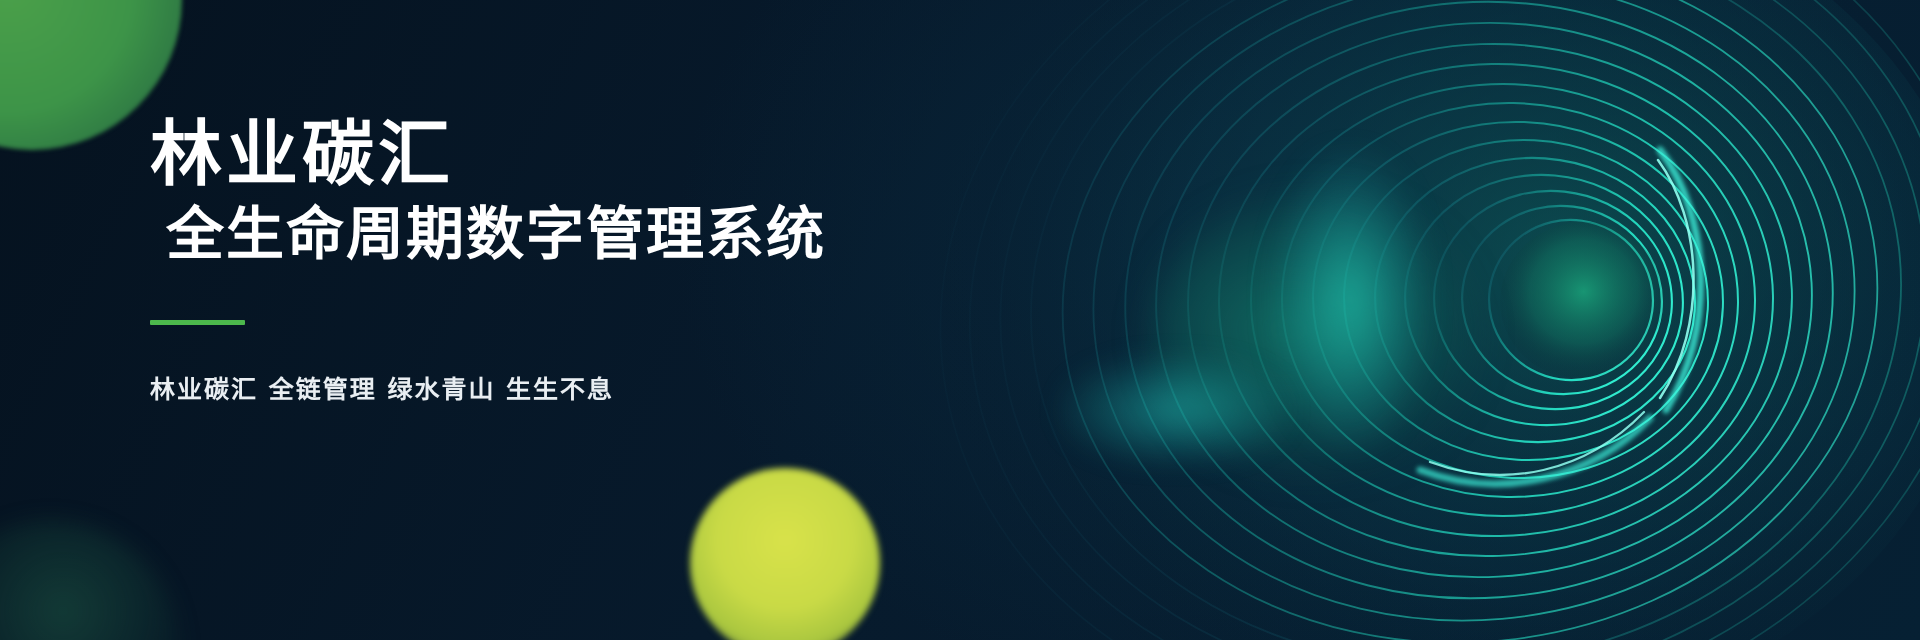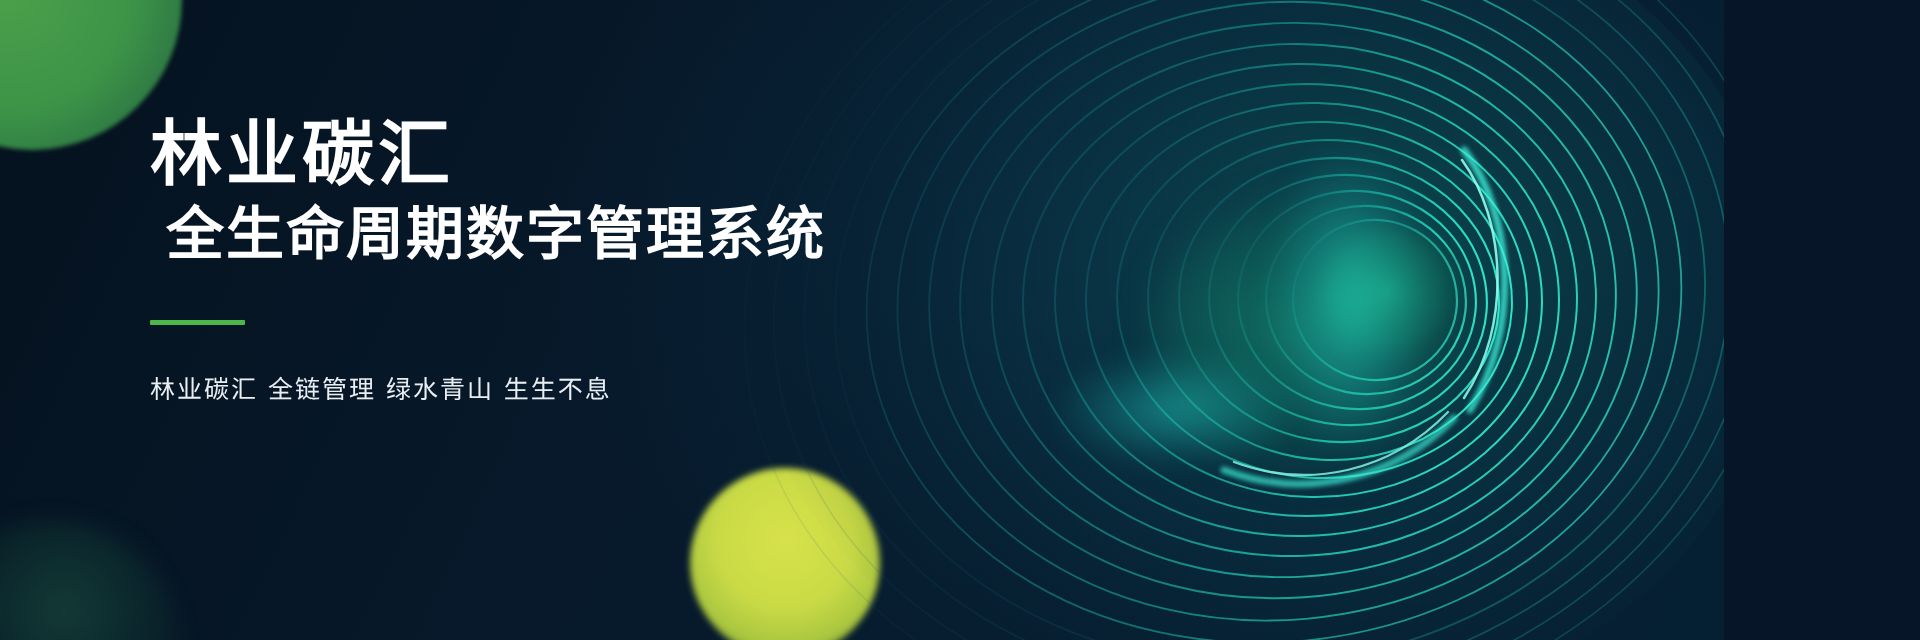--- a/index.html
+++ b/index.html
@@ -7,21 +7,21 @@
     margin: 0;
     padding: 0;
     background: #061628;
   }
   body {
     font-family: "DejaVu Sans", "Liberation Sans", sans-serif;
   }
 
   .banner {
     position: relative;
-    width: 1724px;
+    width: 1920px;
     height: 640px;
     overflow: hidden;
     background: #061727;
     background-image:
       radial-gradient(ellipse 900px 700px at 68% 38%, rgba(8, 40, 60, 0.95) 0%, rgba(6, 23, 39, 0) 70%),
       linear-gradient(115deg, #05121f 0%, #071a2c 45%, #062033 100%);
   }
 
   
   .blob {
@@ -127,21 +127,21 @@
   }
   .rule {
     width: 95px;
     height: 5px;
     background: #4cb84c;
     margin: 52px 0 0 0;
     border-radius: 1px;
   }
   .tagline {
     font-size: 25px;
-    font-weight: 400;
+    font-weight: 700;
     color: #e9eef2;
     letter-spacing: 2px;
     margin: 44px 0 0 0;
     white-space: nowrap;
   }
 </style>
 </head>
 <body>
 
 <div class="banner">

